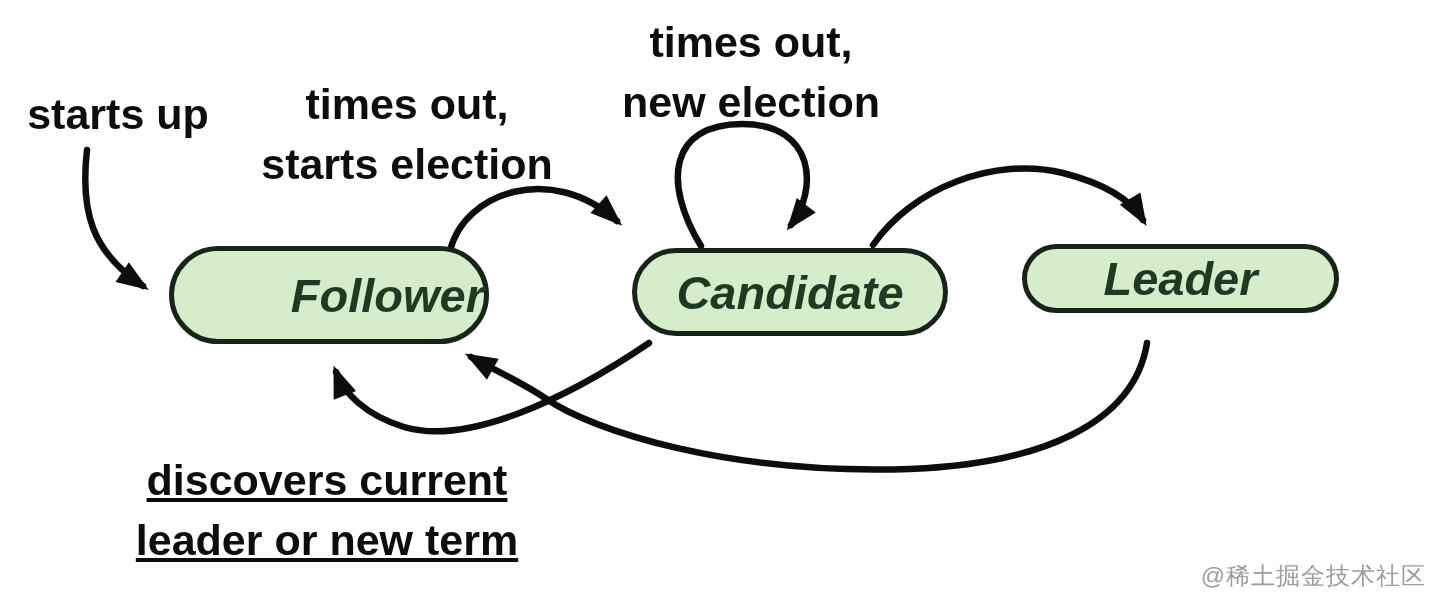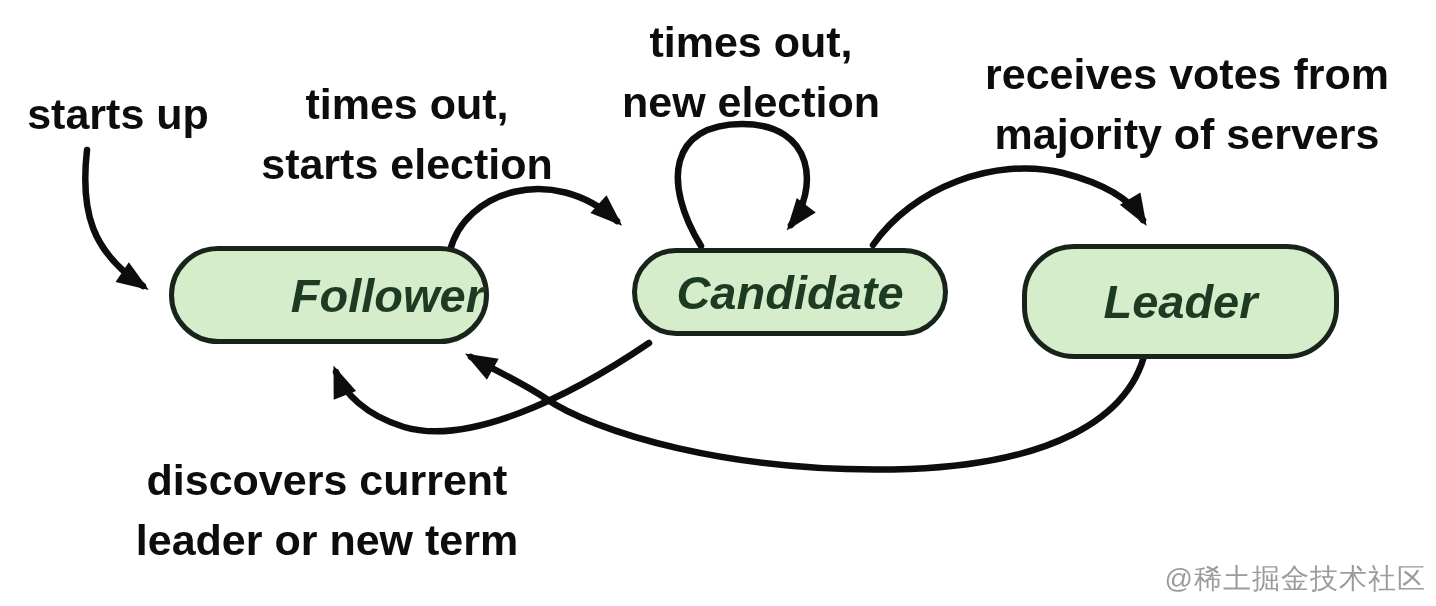--- a/index.html
+++ b/index.html
@@ -39,43 +39,43 @@
     line-height: 60px;
     font-weight: 700;
     letter-spacing: 0px;
     text-align: center;
     white-space: pre-line;
   }
   .label-starts-up        { left: 0px;   top: 84px;  width: 236px; }
   .label-times-out-starts { left: 207px; top: 74px;  width: 400px; }
   .label-times-out-new    { left: 551px; top: 12px;  width: 400px; }
   .label-receives-votes   { left: 957px; top: 44px;  width: 460px; }
-  .label-discovers-current{ left: 97px;  top: 450px; width: 460px; }
+  .label-discovers-current{ left: 97px;  top: 450px; width: 460px; text-decoration: underline; }
   .label-discovers-server { left: 655px; top: 472px; width: 460px; }
   .state {
     position: absolute;
     background: var(--state-fill);
     border: 5px solid var(--state-border);
     border-radius: 52px;
     display: flex;
     align-items: center;
     justify-content: center;
     color: var(--state-text);
     font-size: 47px;
     font-style: italic;
     font-weight: 700;
   }
   .state-follower  { left: 169px;  top: 246px; width: 320px; height: 98px; justify-content: flex-end; }
   .state-candidate { left: 632px;  top: 248px; width: 316px; height: 88px; font-style: italic; }
-  .state-leader    { left: 1022px; top: 244px; width: 317px; height: 115px; }
+  .state-leader    { left: 1022px; top: 244px; width: 317px; height: 69px; }
   .watermark {
     position: absolute;
     right: 10px;
     top: 560px;
-    font-size: 28px;
+    font-size: 24px;
     font-weight: 400;
     color: var(--watermark);
     letter-spacing: 1px;
   }
 </style>
 </head>
 <body>
 
 <div class="canvas">
 
@@ -91,22 +91,20 @@
     <path d="M 873,245 C 912,188 995,156 1063,173 C 1106,184 1131,200 1143,220" marker-end="url(#ah)"></path>
     <path d="M 649,343 C 568,398 468,446 404,427 C 365,415 344,393 336,372" marker-end="url(#ah)"></path>
     <path d="M 1147,343 C 1134,424 1040,464 910,469 C 730,475 592,431 545,398 C 523,383 487,366 471,357" marker-end="url(#ah)"></path>
   </svg>
 
   <div class="label label-starts-up">starts up</div>
   <div class="label label-times-out-starts">times out,
 starts election</div>
   <div class="label label-times-out-new">times out,
 new election</div>
-  <div class="label label-receives-votes">receives votes from
-majority of servers</div>
   <div class="label label-discovers-current">discovers current
 leader or new term</div>
 
   <div class="state state-follower">
     <span>Follower</span>
   </div>
   <div class="state state-candidate">
     <span>Candidate</span>
   </div>
   <div class="state state-leader">

